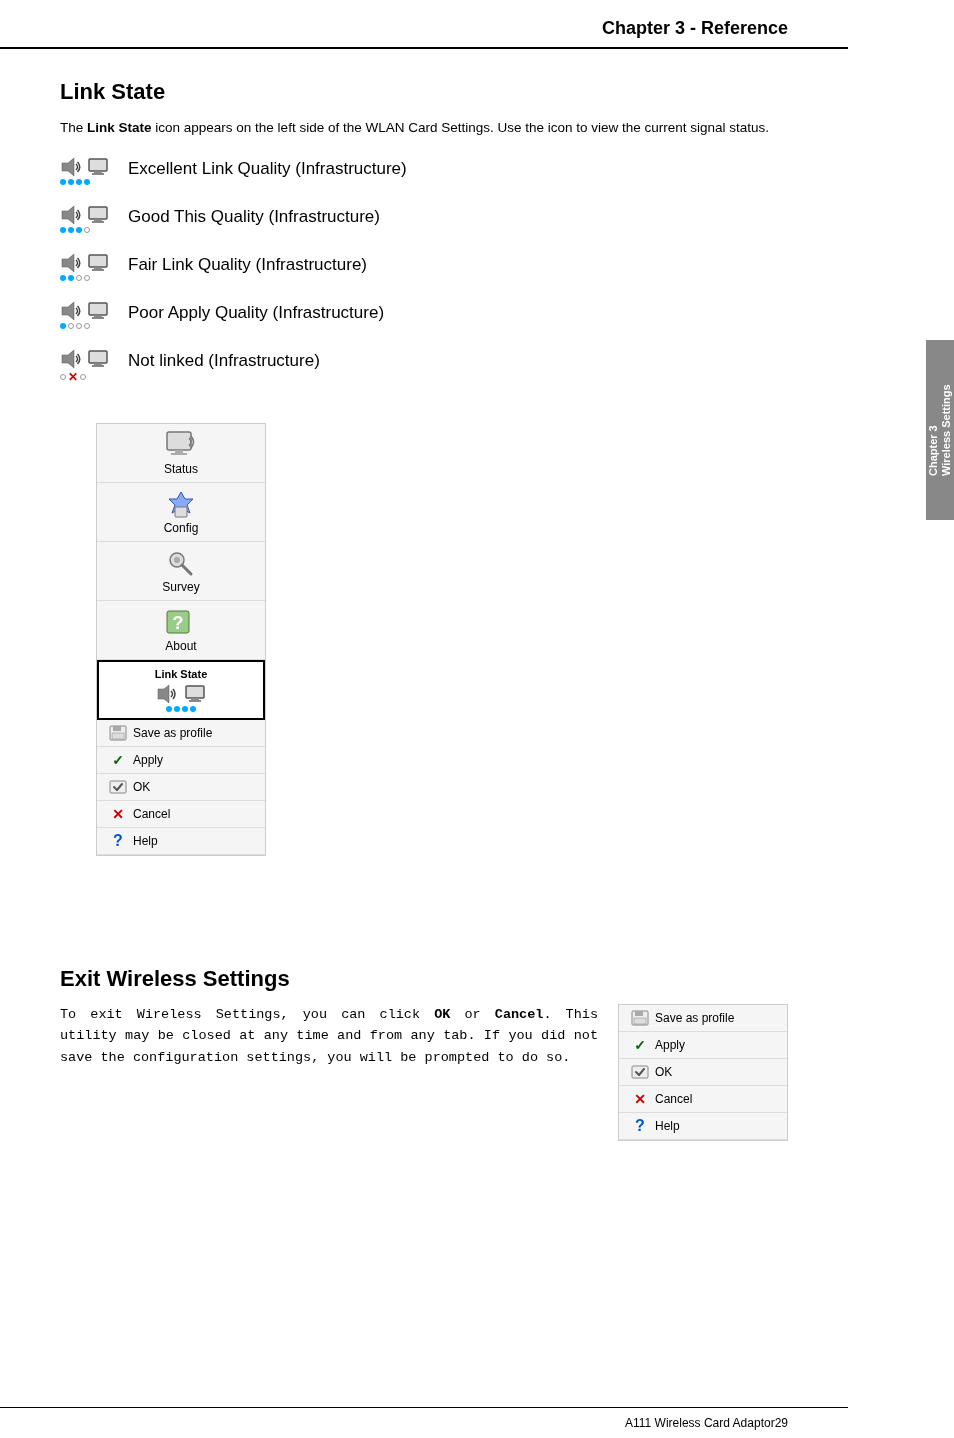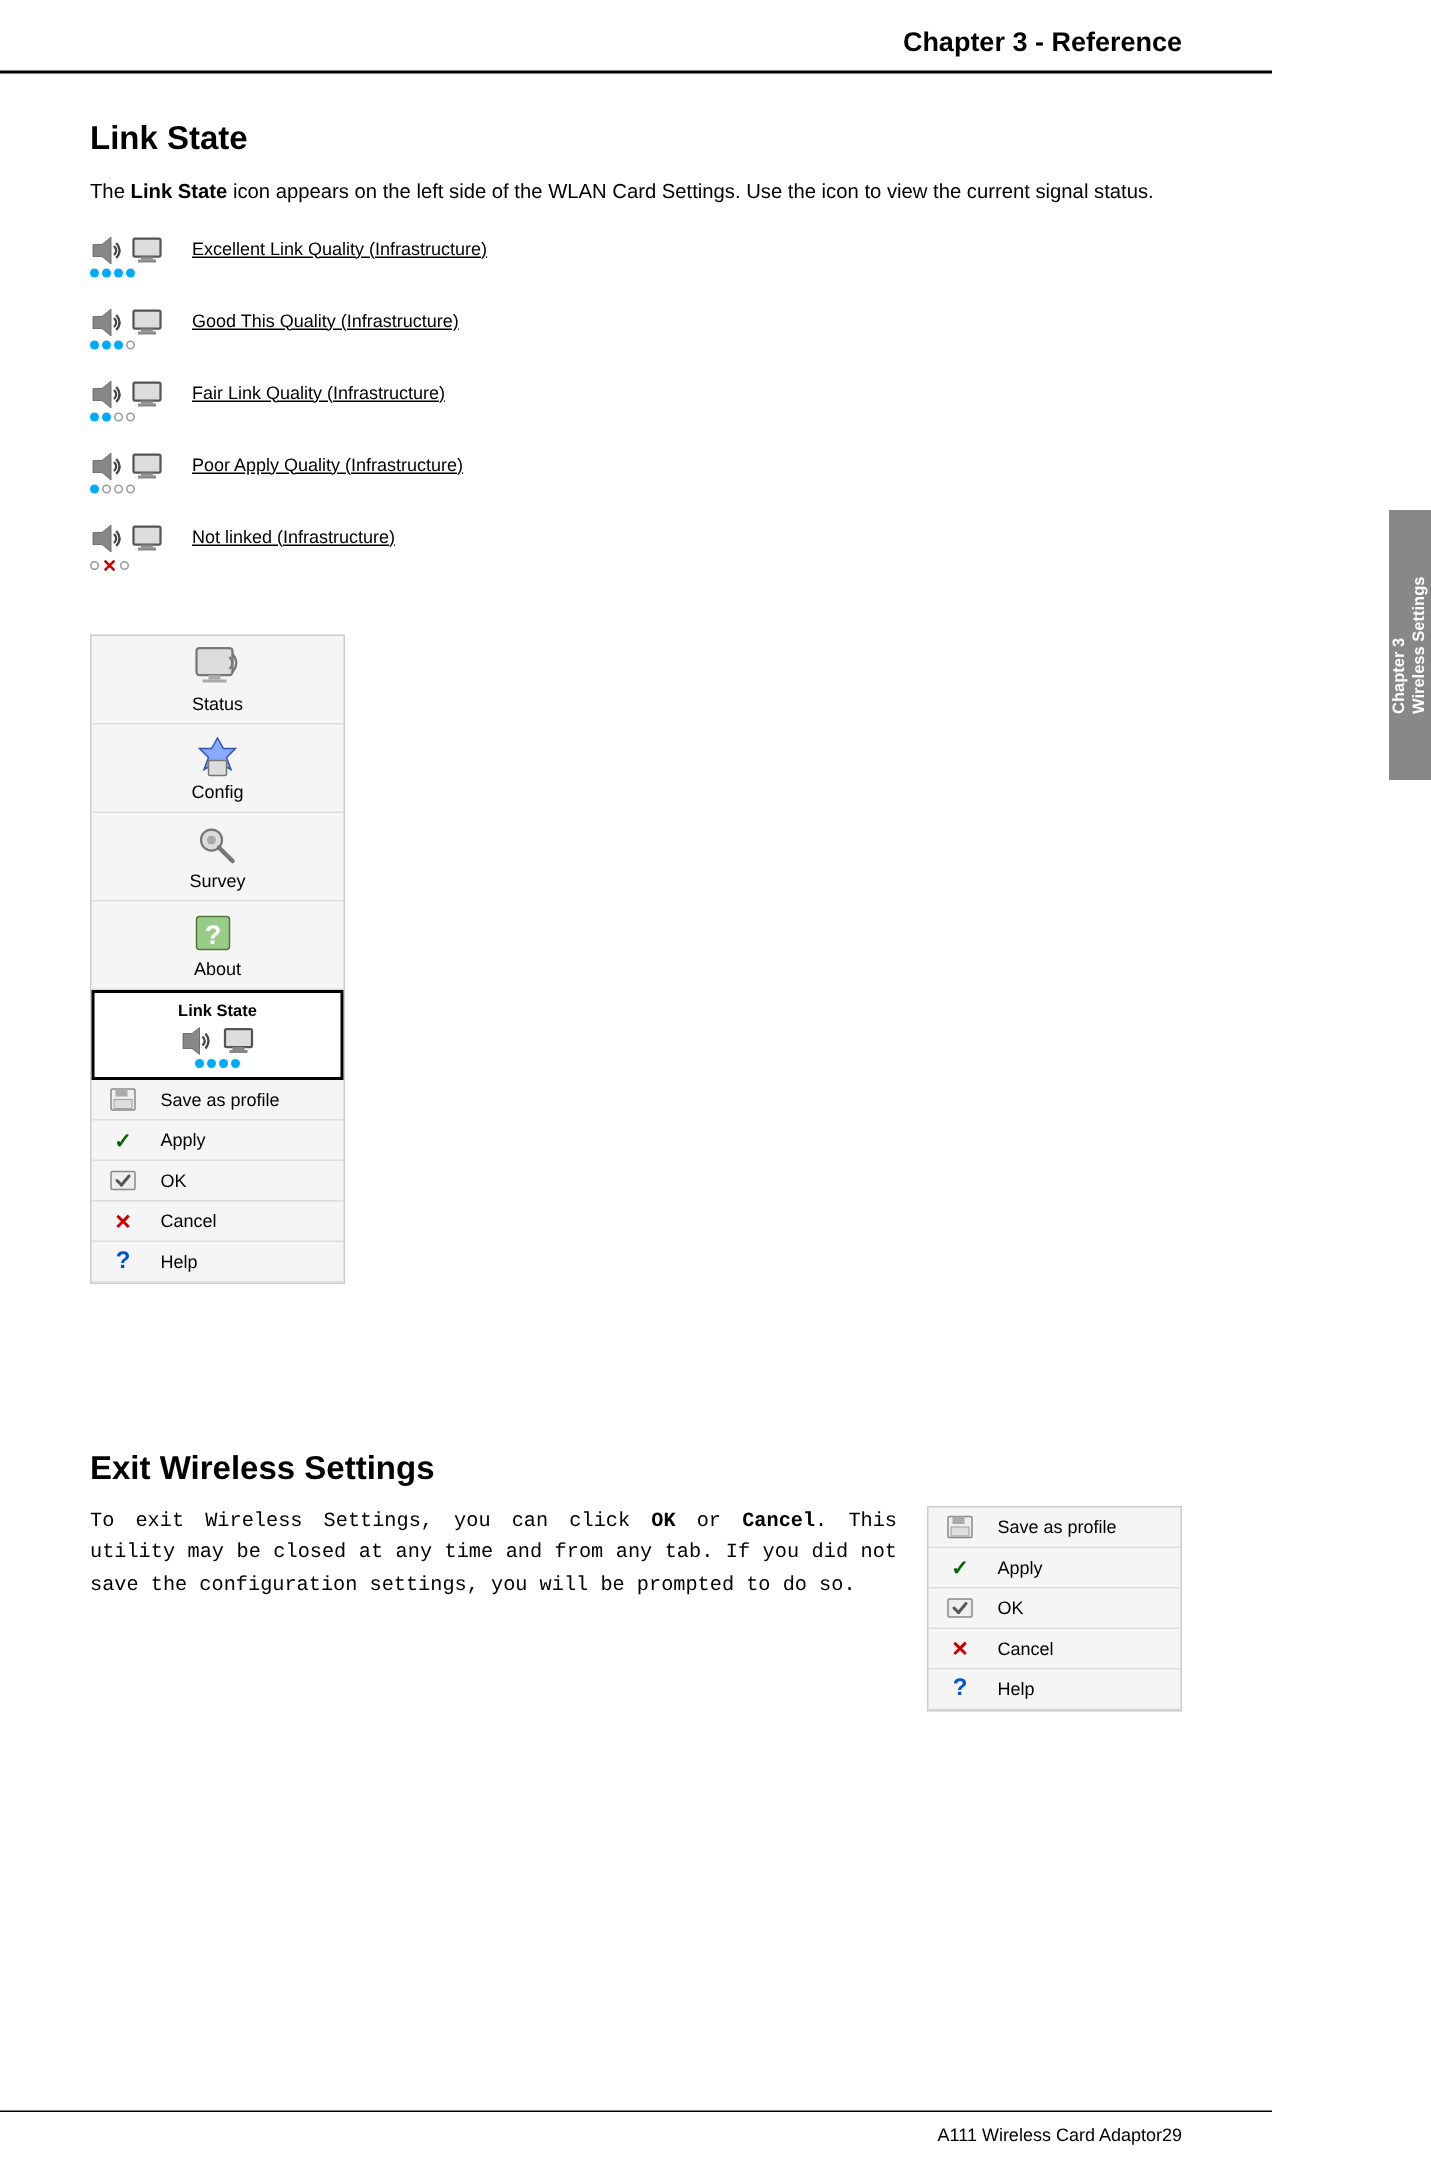--- a/index.html
+++ b/index.html
@@ -118,37 +118,37 @@
 
     .dot {
       width: 6px;
       height: 6px;
       border-radius: 50%;
     }
     .dot.filled { background: #00aaff; }
     .dot.empty { background: transparent; border: 1px solid #999; }
 
     .link-quality-text {
-      font-size: 12px;
+      font-size: 17px;
       padding-top: 2px;
-      text-decoration: underline;
     }
 
     
     .wlan-panel {
       width: 170px;
       min-width: 170px;
       border: 1px solid #ccc;
       background: #f5f5f5;
       display: flex;
       flex-direction: column;
       align-items: stretch;
       padding: 0;
       font-size: 12px;
       align-self: flex-start;
+      margin-left: 36px;
     }
 
     .wlan-menu-item {
       display: flex;
       flex-direction: column;
       align-items: center;
       padding: 6px 10px;
       border-bottom: 1px solid #ddd;
       cursor: pointer;
     }
@@ -163,21 +163,21 @@
       height: 30px;
       margin-bottom: 2px;
       display: flex;
       align-items: center;
       justify-content: center;
     }
 
     .wlan-action-btn {
       display: flex;
       align-items: center;
-      gap: 16px;
+      gap: 6px;
       padding: 4px 12px;
       border-bottom: 1px solid #ddd;
       cursor: pointer;
       font-size: 12px;
     }
 
     .btn-icon {
       width: 18px;
       height: 18px;
       display: inline-flex;

